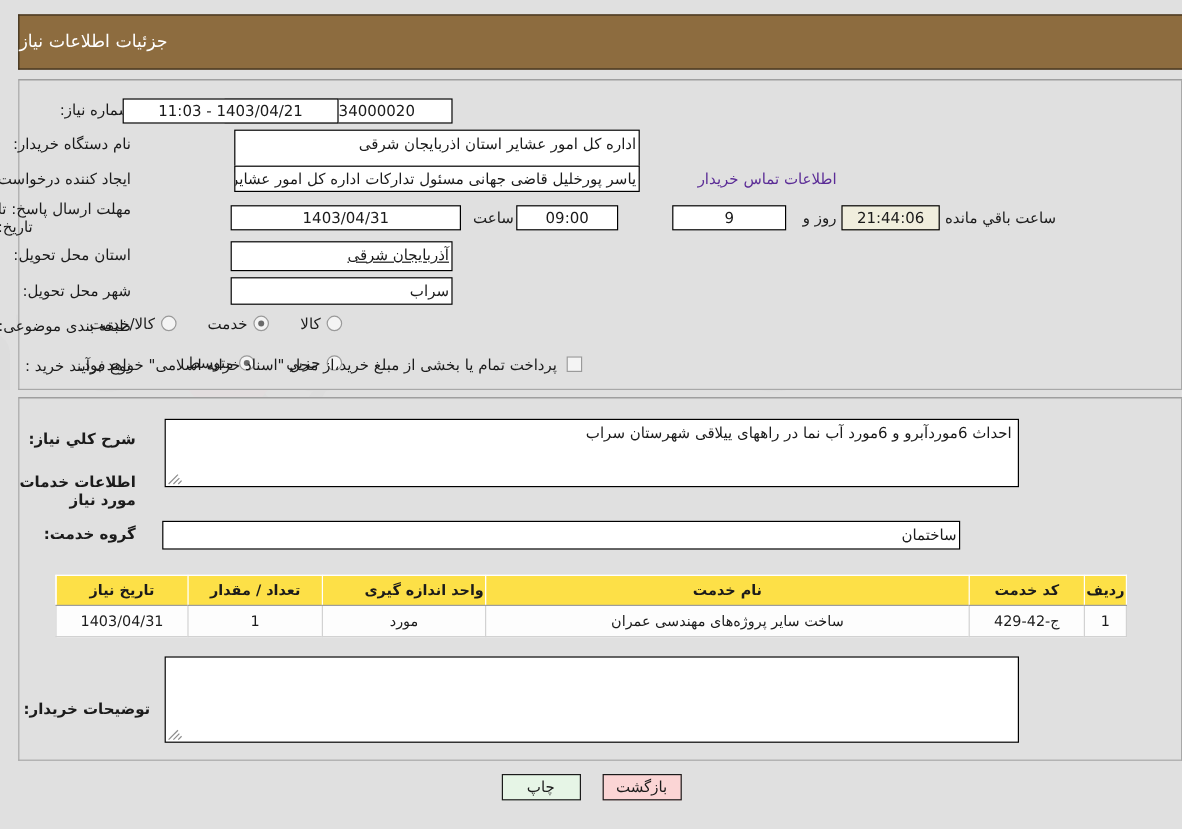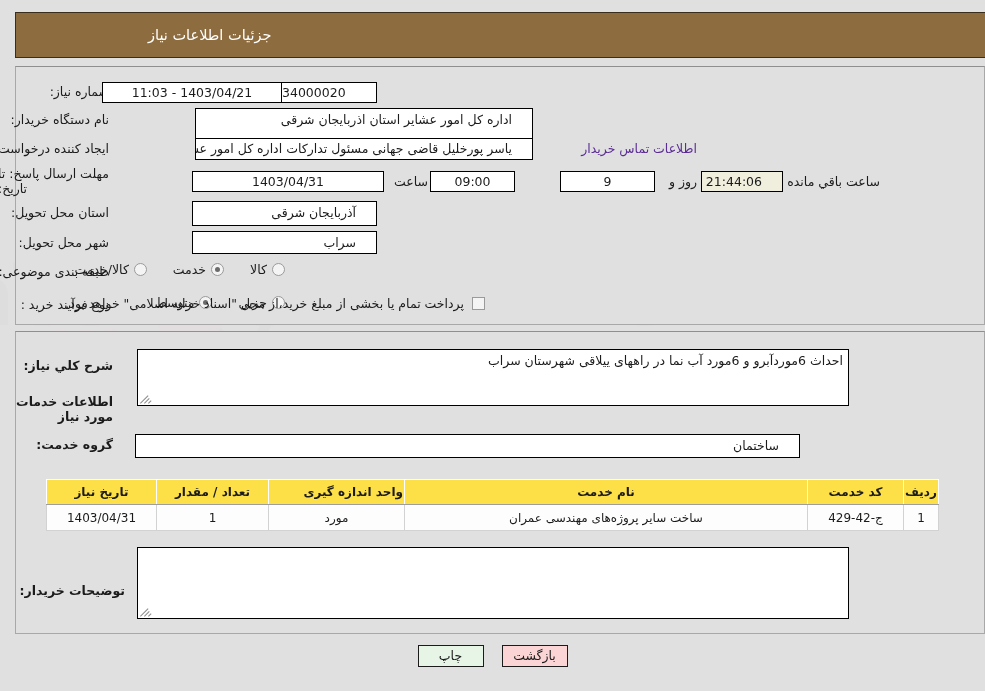--- a/index.html
+++ b/index.html
@@ -38,21 +38,20 @@
     color: #ffffff;
     display: flex;
     align-items: center;
     justify-content: flex-start;
     padding-right: 0;
     z-index: 2;
   }
   .titlebar span {
     font-size: 14.5px;
     margin-right: auto;
-    padding-left: 132px;
     white-space: nowrap;
   }
 
   
   .panel {
     position: absolute;
     background: #e0e0e0;
     border: 1px solid #a8a8a8;
     border-top: 1px solid #8f8f8f;
     z-index: 1;
@@ -75,21 +74,21 @@
     white-space: nowrap;
   }
 
   .fld {
     background: #ffffff;
     border: 1px solid #000000;
     height: 21px;
     line-height: 19px;
     font-size: 12.5px;
     color: #1b1b1b;
-    padding: 0 20px;
+    padding: 0 2px;
     overflow: hidden;
     text-overflow: clip;
     white-space: nowrap;
   }
   .fld.center { text-align: center; }
   .fld.right  { text-align: right; }
   .fld.beige  { background: #f0eedd; }
 
   .link {
     color: #5b2c96;
@@ -275,21 +274,21 @@
   <div class="lbl" style="position:absolute; right:557px; top:174px; z-index:3;">ساعت</div>
   <div class="fld center" style="position:absolute; right:470px; top:171px; width:85px; z-index:3;">09:00</div>
   <div class="fld center" style="position:absolute; right:330px; top:171px; width:95px; z-index:3;">9</div>
   <div class="lbl" style="position:absolute; right:288px; top:174px; z-index:3;">روز و</div>
   <div class="fld center beige" style="position:absolute; right:202px; top:171px; width:82px; z-index:3;">21:44:06</div>
   <div class="lbl" style="position:absolute; right:105px; top:174px; z-index:3;">ساعت باقي مانده</div>
 
   <div class="row" style="right:876px; top:205px;">
     <div class="lbl">استان محل تحویل:</div>
   </div>
-  <div class="fld right" style="position:absolute; right:608px; top:201px; width:185px; height:25px; line-height:21px; z-index:3;">آذربایجان شرقی</div>
+  <div class="fld right" style="position:absolute; right:608px; top:201px; width:185px; height:25px; line-height:21px; z-index:3;text-decoration:underline;">آذربایجان شرقی</div>
 
   <div class="row" style="right:876px; top:235px;">
     <div class="lbl">شهر محل تحویل:</div>
   </div>
   <div class="fld right" style="position:absolute; right:608px; top:231px; width:185px; height:23px; line-height:21px; z-index:3;">سراب</div>
 
   <div class="row" style="right:876px; top:264px;">
     <div class="lbl">طبقه بندی موضوعی:</div>
   </div>
   <div class="row" style="right:700px; top:262px;">

